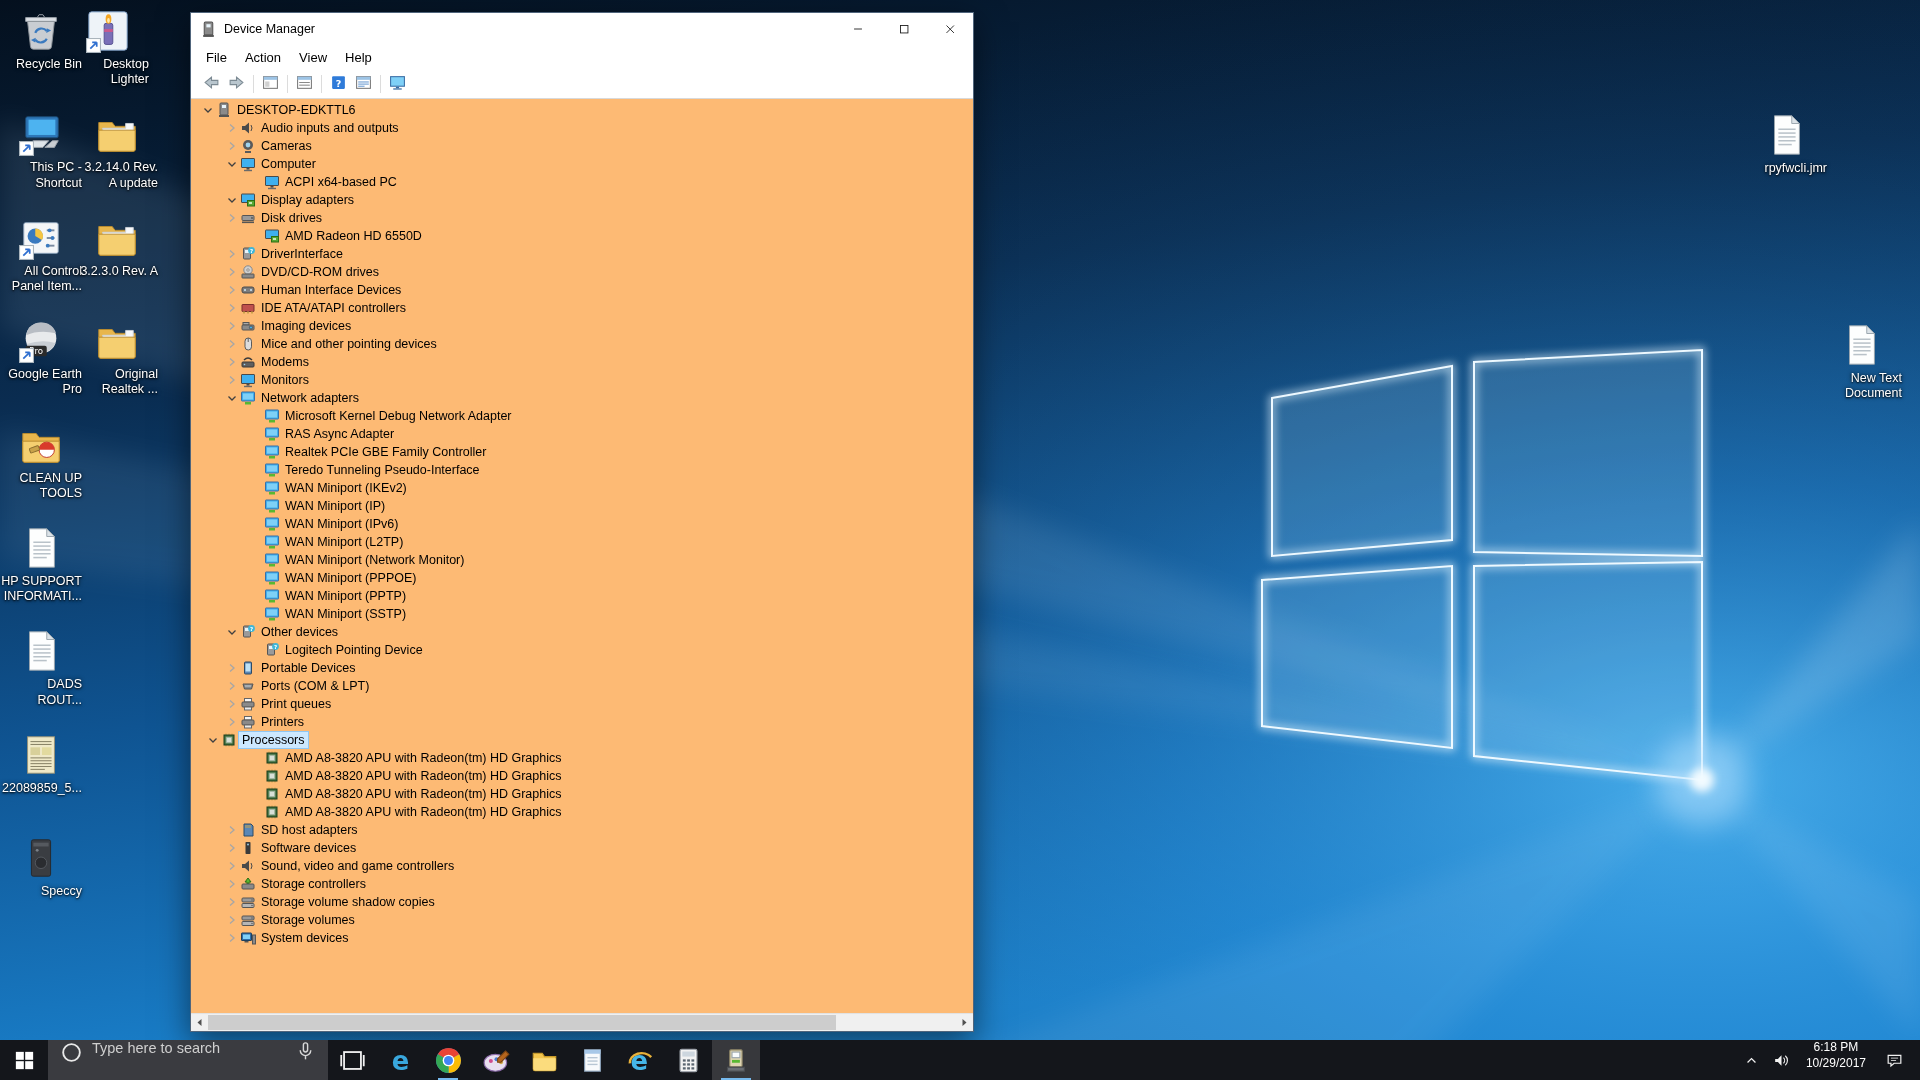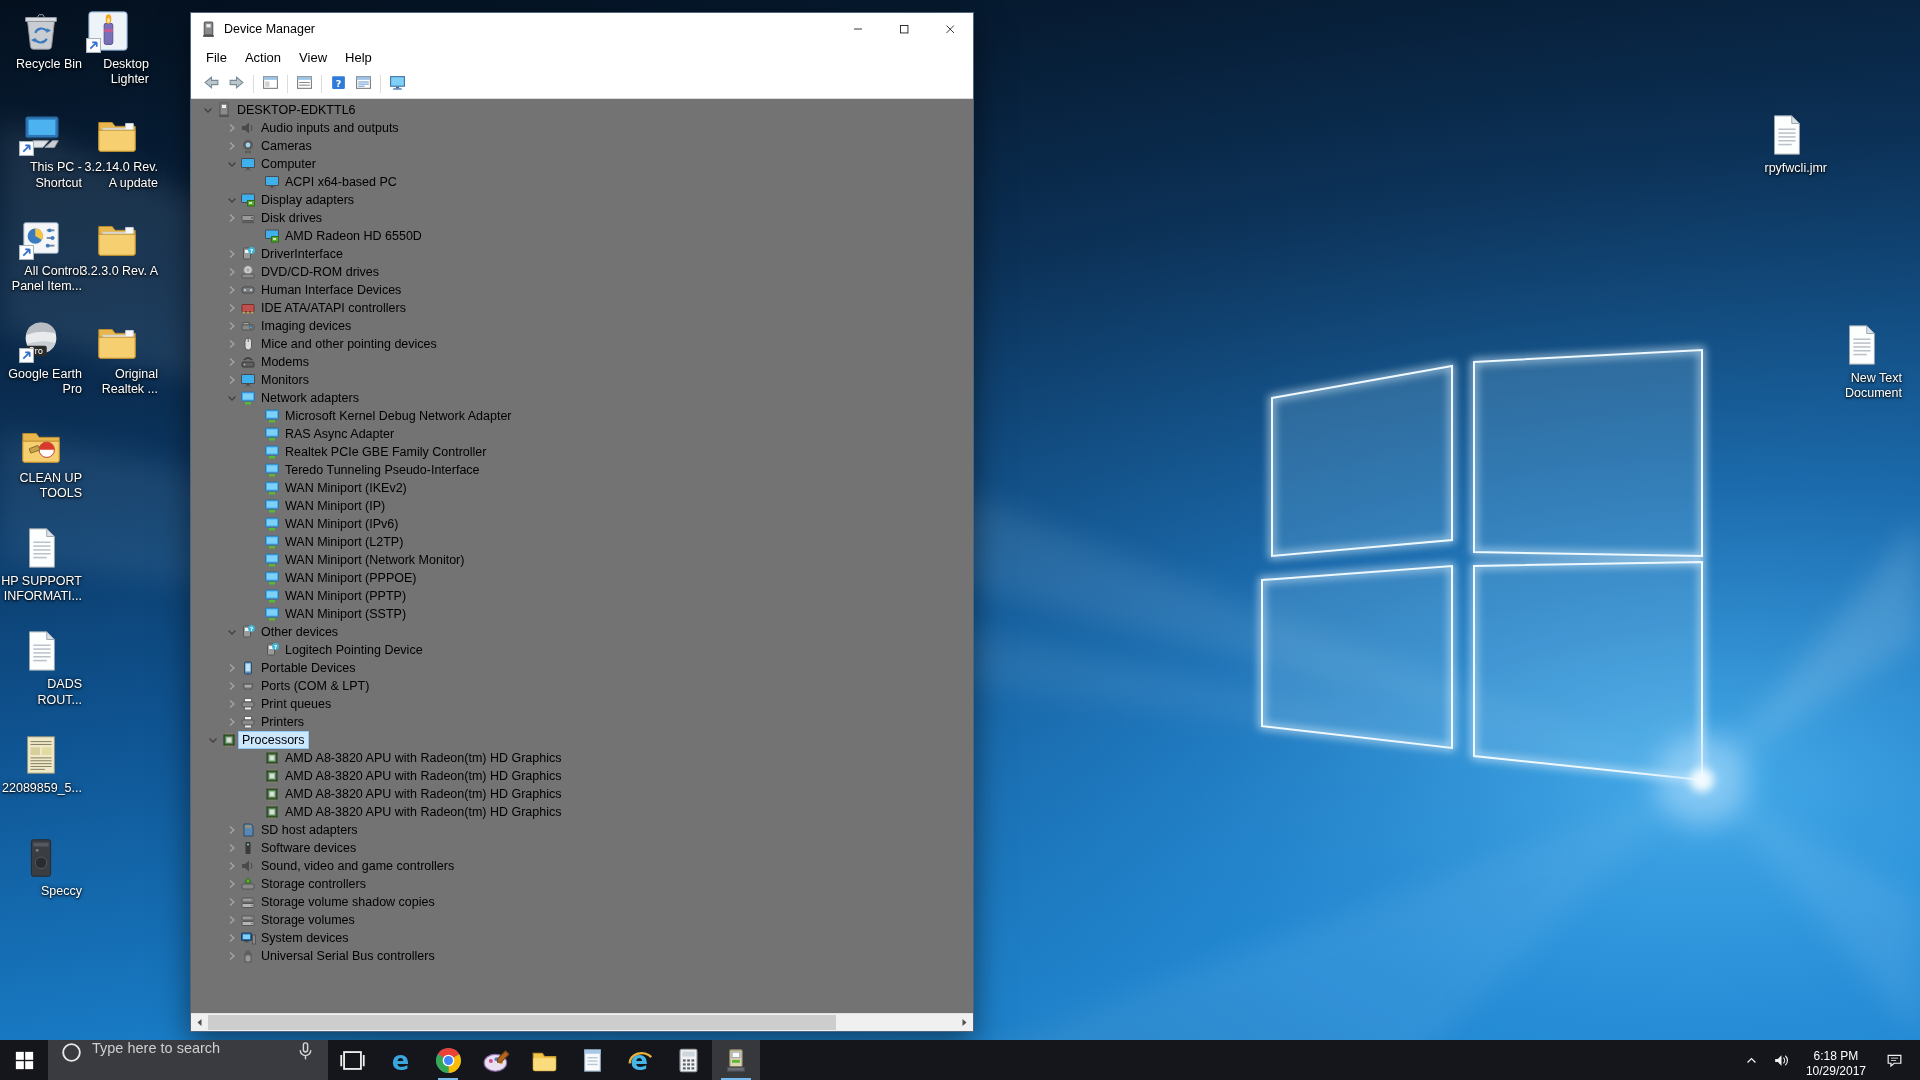--- a/index.html
+++ b/index.html
@@ -29,21 +29,21 @@
   .title-btns{margin-left:auto;display:flex;height:100%}
   .tbtn{width:46px;height:100%;display:flex;align-items:center;justify-content:center}
   .tbtn svg{width:14px;height:14px}
   .menubar{height:25px;display:flex;align-items:center;padding-left:6px;font-size:13px;flex:none;background:#fff}
   .menu-item{padding:3px 9px}
   .toolbar{height:28px;display:flex;align-items:center;padding-left:8px;flex:none;
     background:#fff;border-bottom:1px solid #d9d9d9}
   .tool-btn{width:25px;height:24px;display:flex;align-items:center;justify-content:center}
   .tool-btn svg{width:17px;height:17px}
   .tool-sep{width:1px;height:18px;background:#dcdcdc;margin:0 4px}
-  .treewrap{flex:1;background:#737373;overflow:hidden;padding-top:2px}
+  .treewrap{flex:1;background:#fdba74;overflow:hidden;padding-top:2px}
   .trow{height:18px;display:flex;align-items:center;font-size:12.5px;white-space:nowrap}
   .tchev{width:16px;height:16px;flex:none}
   .tchev svg{width:16px;height:16px;display:block}
   .ticon{width:18px;height:16px;flex:none}
   .ticon svg{width:16px;height:16px;display:block}
   .tlabel{padding:1px 3px}
   .tlabel.sel{background:#cce8ff;outline:1px solid #8fc6f2}
   .hscroll{height:17px;background:#f0f0f0;border-top:1px solid #e2e2e2;display:flex;align-items:center;flex:none}
   .hs-arrow{width:17px;height:17px;display:flex;align-items:center;justify-content:center}
   .hs-arrow svg{width:9px;height:9px}
@@ -58,21 +58,21 @@
   .search-circ{width:25px;height:25px;margin:0 8px 0 11px}
   .search-circ svg{width:100%;height:100%}
   .search-text{color:#cfcfcf;font-size:14.5px;flex:1}
   .mic-ic{width:23px;height:23px;margin-right:11px}
   .mic-ic svg{width:100%;height:100%}
   .tb-btn{width:48px;position:relative;display:flex;align-items:center;justify-content:center}
   .tb-btn.active{background:rgba(255,255,255,.15)}
   .tb-ic svg{width:27px;height:27px;display:block}
   .tb-line{position:absolute;bottom:0;height:2px;background:#76b9ed;left:9px;right:9px}
   .tb-btn.running:not(.active) .tb-line{left:14px;right:14px}
-  .tray{margin-left:auto;display:flex;align-items:flex-end}
+  .tray{margin-left:auto;display:flex;align-items:flex-start}
   .tray-ic{width:30px;height:40px;display:flex;align-items:center;justify-content:center}
   .tray-ic svg{width:19px;height:19px}
   .clock{color:#fff;font-size:12px;line-height:1.3;text-align:center;padding:0 9px}
   .show-desktop{width:6px;border-left:1px solid rgba(255,255,255,.25)}
 </style>
 </head>
 <body>
 
 <div id="wallpaper">
 <svg viewBox="0 0 1920 1080" preserveAspectRatio="none">
@@ -1045,34 +1045,20 @@
         <span class="ticon">
           <svg viewBox="0 0 16 16">
             <rect x="1.5" y="3" width="10" height="7.5" rx="0.5" fill="#2d6da8" stroke="#1c3f5e"></rect>
             <rect x="3" y="4.5" width="7" height="4.5" fill="#7fd0f7"></rect>
             <rect x="12.5" y="5" width="3" height="9" fill="#8a8a8a" stroke="#555"></rect>
             <rect x="4.5" y="11" width="4" height="1.5" fill="#555"></rect>
           </svg>
         </span>
         <span class="tlabel">System devices</span>
       </div>
-      <div class="trow" style="padding-left:33px">
-        <span class="tchev"><span><svg viewBox="0 0 16 16">
-              <polyline points="6,4.5 10,8 6,11.5" fill="none" stroke="#a6a6a6" stroke-width="1.3"></polyline>
-            </svg></span></span>
-        <span class="ticon">
-          <svg viewBox="0 0 16 16">
-            <rect x="6" y="2.5" width="1.5" height="3" fill="#555"></rect>
-            <rect x="8.5" y="2.5" width="1.5" height="3" fill="#555"></rect>
-            <rect x="5" y="5.5" width="6" height="1.5" fill="#c0c0c0" stroke="#555"></rect>
-            <rect x="5" y="7" width="6" height="7" fill="#9a9a9a" stroke="#555"></rect>
-          </svg>
-        </span>
-        <span class="tlabel">Universal Serial Bus controllers</span>
-      </div>
     </div>
   <div class="hscroll">
     <span class="hs-arrow">
         <svg viewBox="0 0 9 9">
           <polygon points="6.5,1 2.5,4.5 6.5,8" fill="#505050"></polygon>
         </svg>
       </span>
     <span class="hs-thumb"></span>
     <span class="hs-arrow" style="margin-left:auto">
         <svg viewBox="0 0 9 9">

